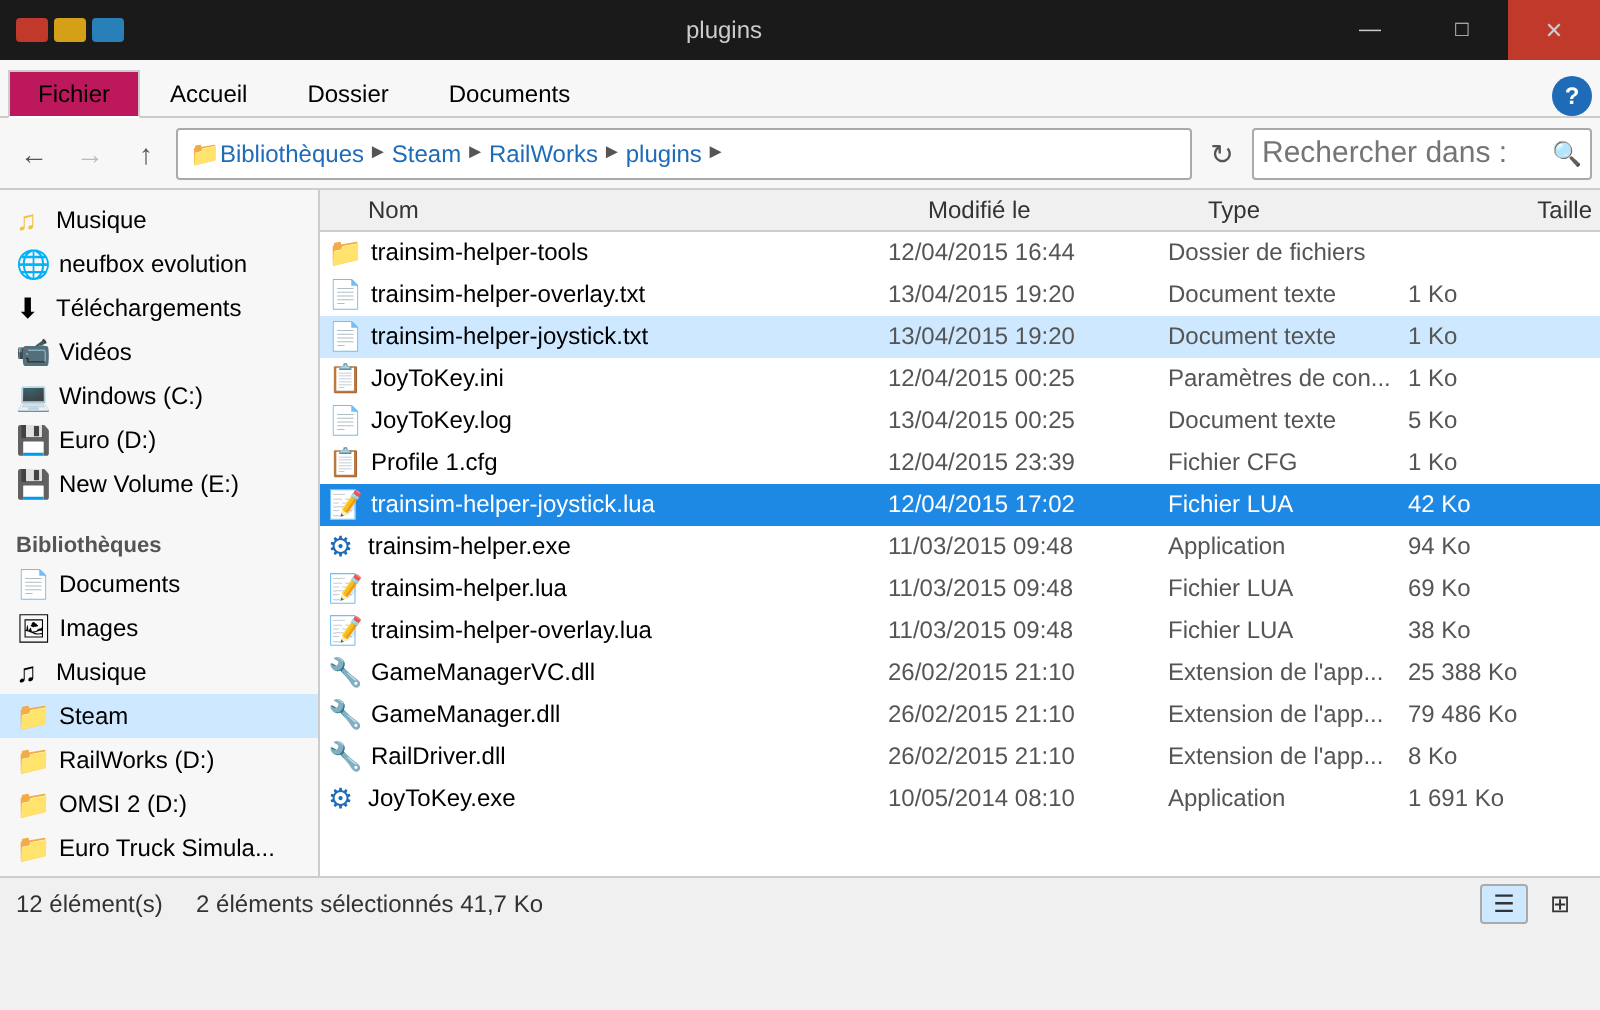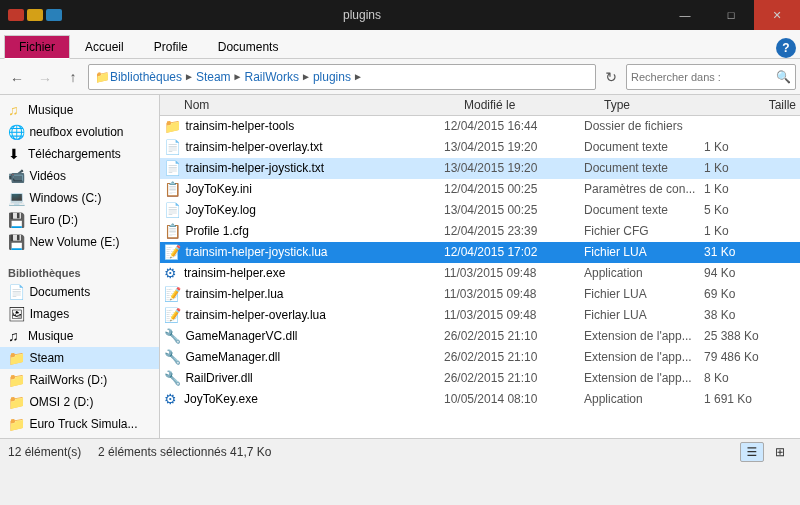--- a/index.html
+++ b/index.html
@@ -93,21 +93,21 @@
     .refresh-btn {
       width: 26px; height: 26px; display: flex; align-items: center; justify-content: center;
       border: 1px solid transparent; border-radius: 2px; cursor: pointer; font-size: 14px; color: #555;
     }
     .search-bar {
       width: 170px; height: 26px; border: 1px solid #aaa;
       border-radius: 2px; display: flex; align-items: center;
       background: white; padding: 0 4px;
     }
     .search-bar input {
-      border: none; outline: none; font-size: 11px; color: #999; width: 100%;
+      border: none; outline: none; font-size: 15px; color: #999; width: 100%;
       background: transparent;
     }
     .search-icon { color: #777; font-size: 12px; }
 
     
     .main { display: flex; height: calc(505px - 30px - 70px - 36px - 26px); }
 
     
     .sidebar {
       width: 160px; min-width: 160px;
@@ -192,21 +192,21 @@
     <div class="win-btn">—</div>
     <div class="win-btn">□</div>
     <div class="win-btn close">✕</div>
   </div>
 </div>
 
 <div class="ribbon">
   <div class="ribbon-tabs">
     <div class="ribbon-tab active">Fichier</div>
     <div class="ribbon-tab">Accueil</div>
-    <div class="ribbon-tab">Profile</div>
+    <div class="ribbon-tab">Dossier</div>
     <div class="ribbon-tab">Documents</div>
     <div style="margin-left:auto;">
       <div class="help-btn">?</div>
     </div>
   </div>
 </div>
 
 <div class="nav-bar">
   <div class="nav-arrow">←</div>
   <div class="nav-arrow disabled">→</div>
@@ -363,21 +363,21 @@
     <div class="file-type">Fichier CFG</div>
     <div class="file-size">1 Ko</div>
   </div>
         <div class="file-row selected-blue">
     <div class="file-name">
       <span class="file-icon" style="color:#666">📝</span>
       <span>trainsim-helper-joystick.lua</span>
     </div>
     <div class="file-date">12/04/2015 17:02</div>
     <div class="file-type">Fichier LUA</div>
-    <div class="file-size">31 Ko</div>
+    <div class="file-size">42 Ko</div>
   </div>
         <div class="file-row">
     <div class="file-name">
       <span class="file-icon" style="color:#1e6bb8">⚙</span>
       <span>trainsim-helper.exe</span>
     </div>
     <div class="file-date">11/03/2015 09:48</div>
     <div class="file-type">Application</div>
     <div class="file-size">94 Ko</div>
   </div>

